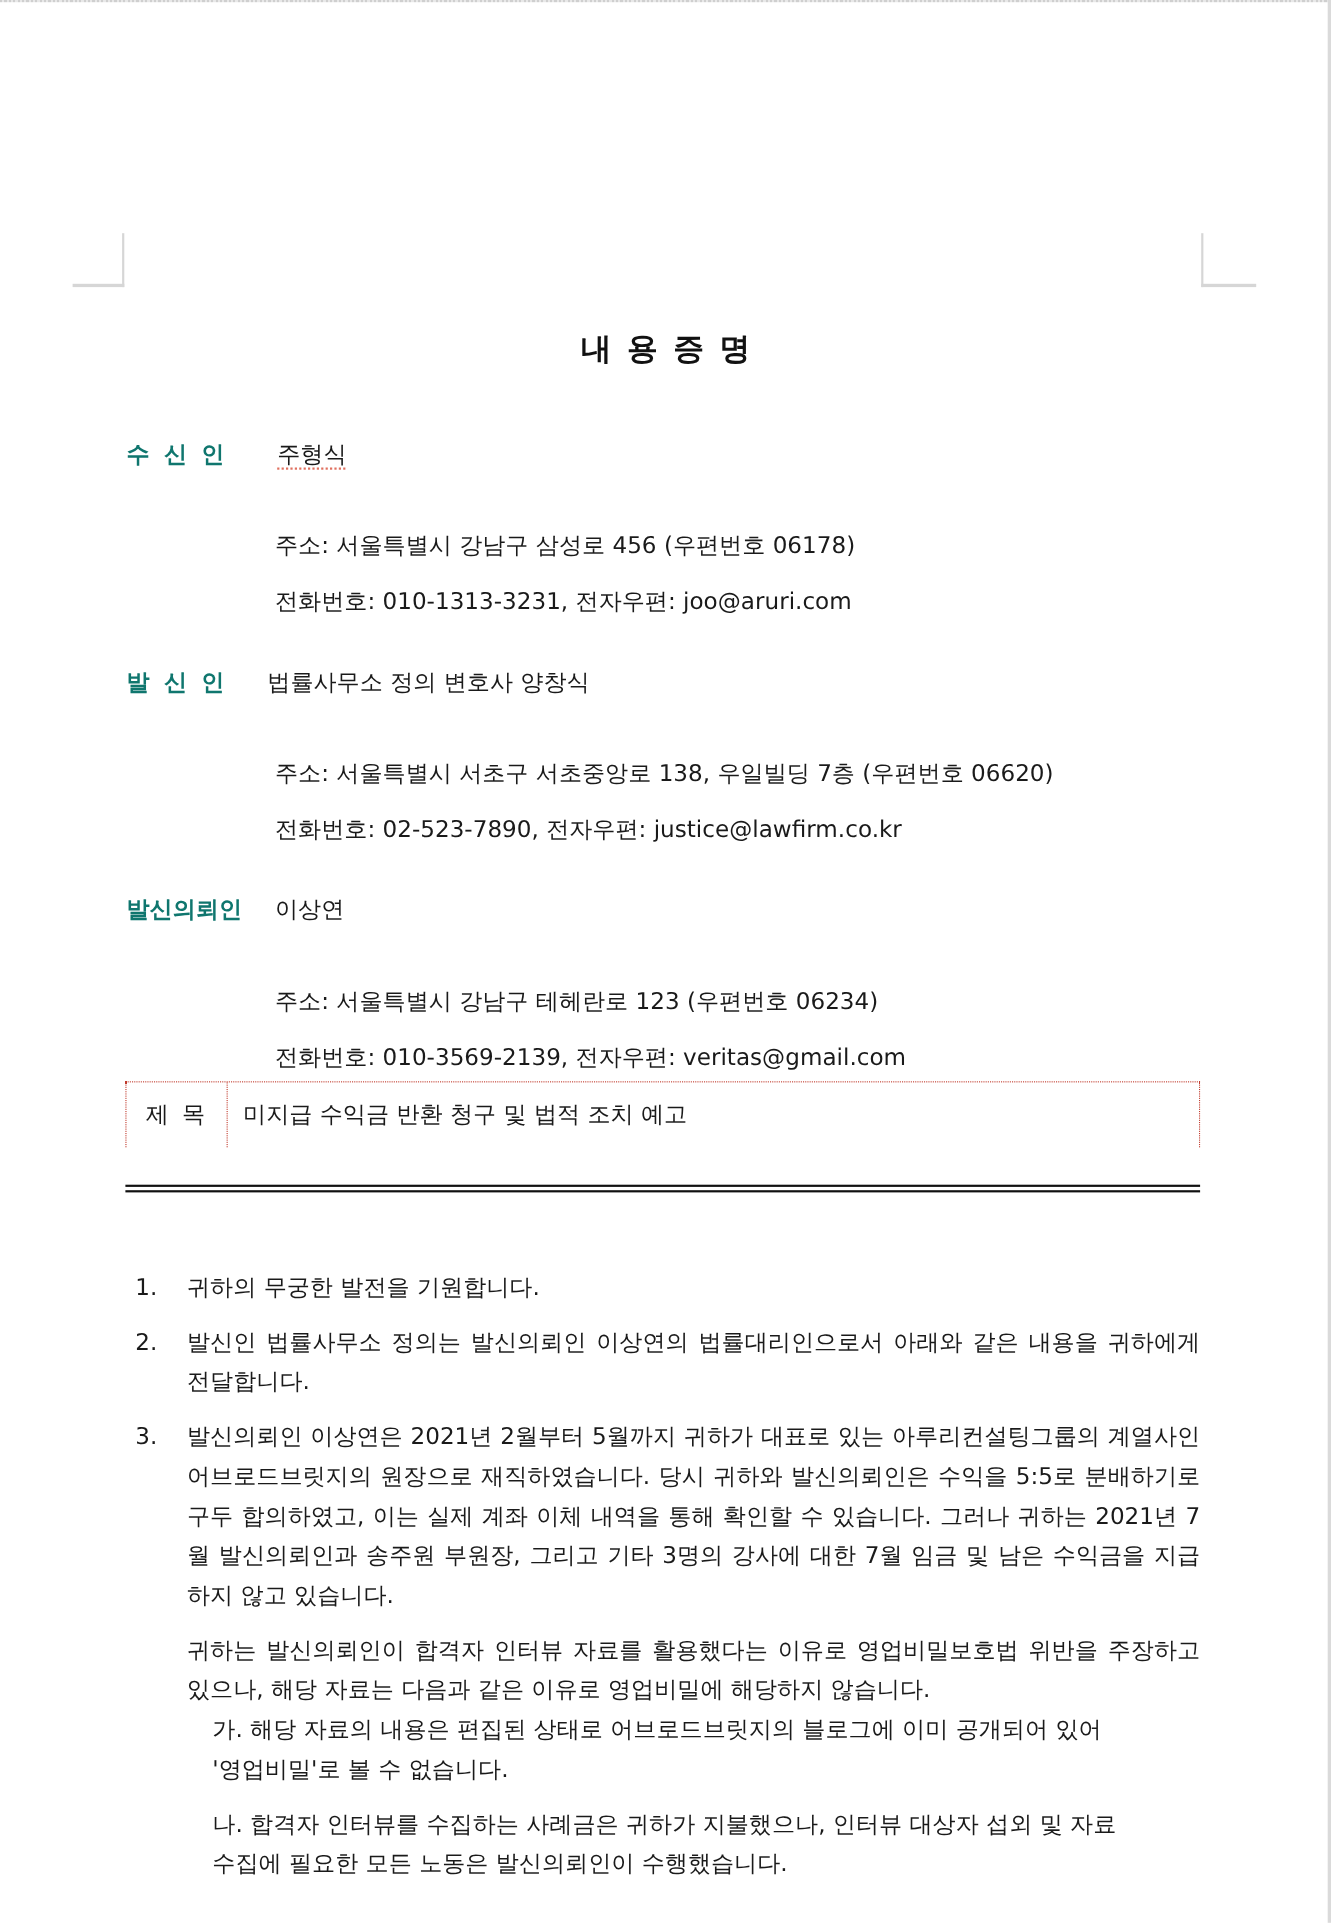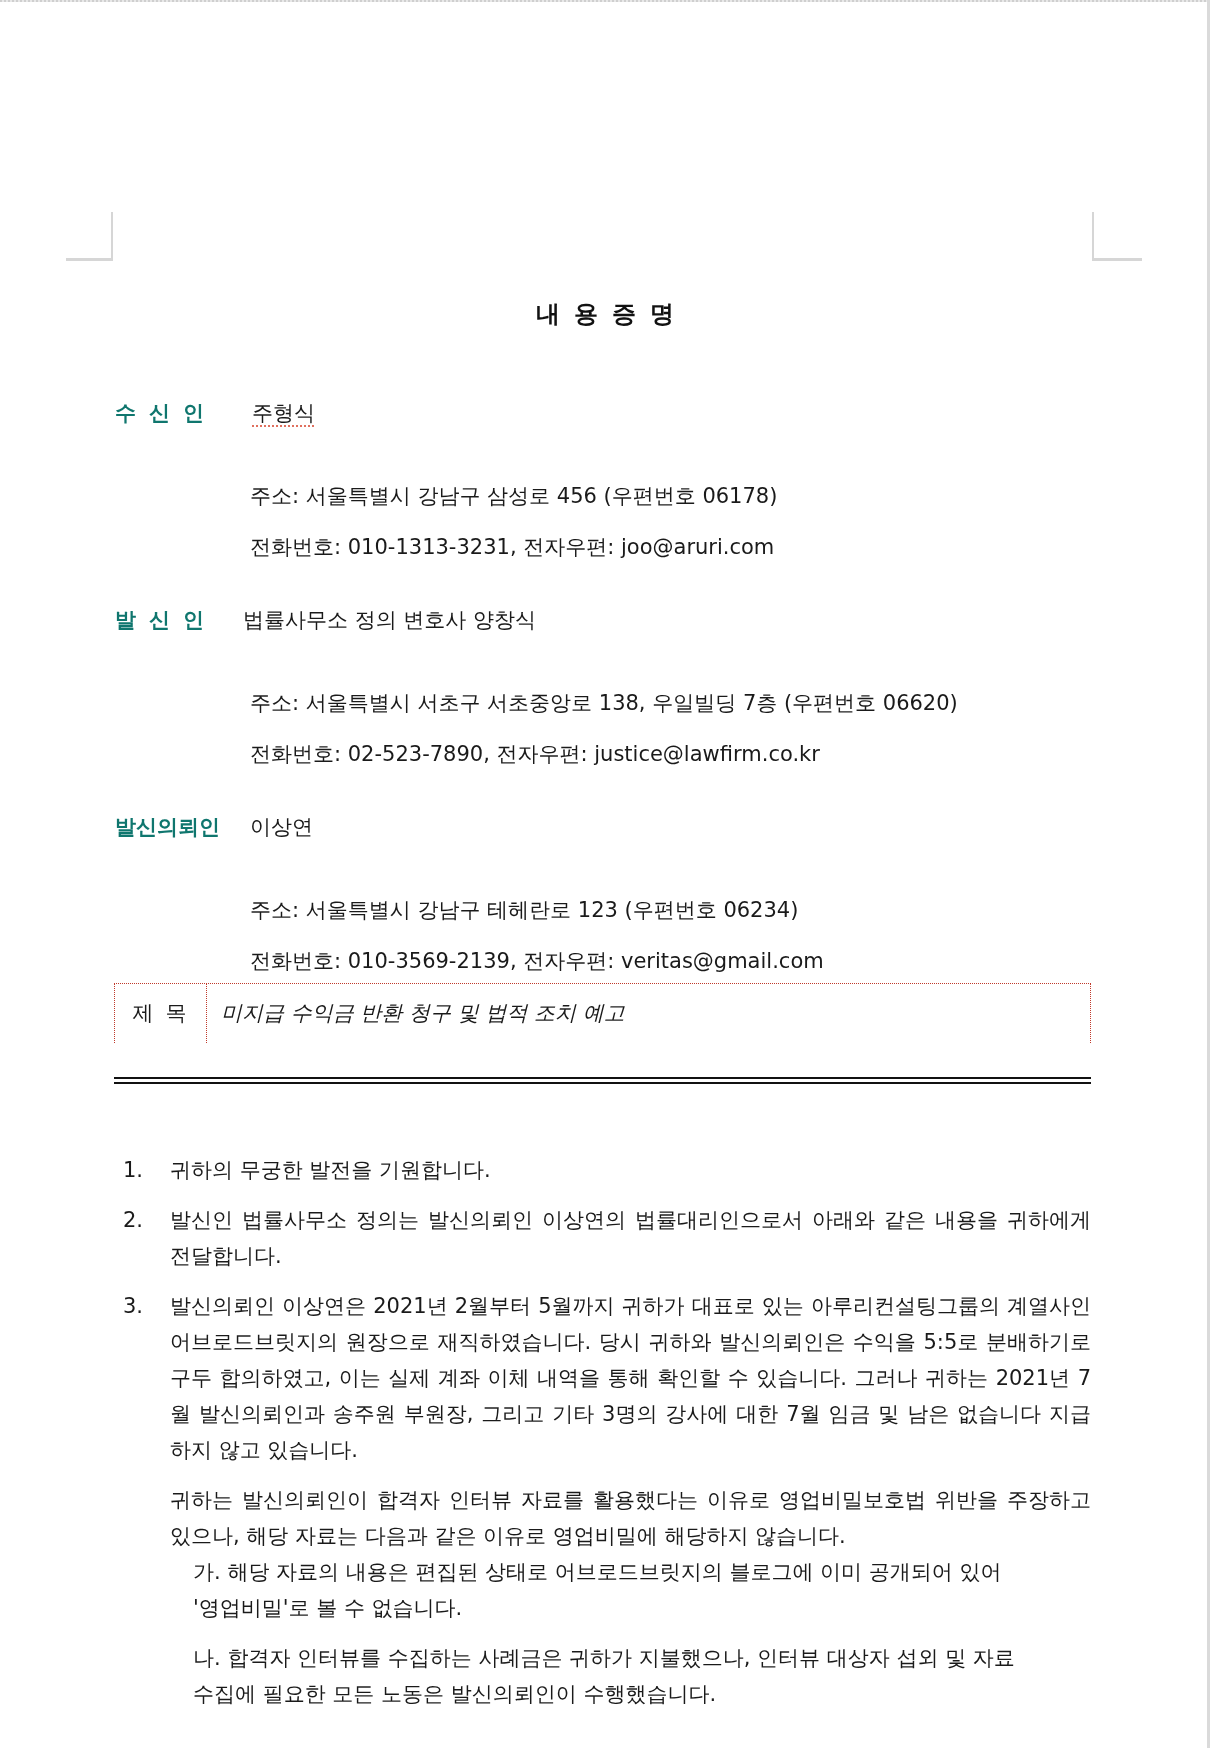--- a/index.html
+++ b/index.html
@@ -15,21 +15,21 @@
     }
     .page-right-shadow {
       position:absolute; left:1207px; top:0; width:3px; height:1748px; background:#dadada;
     }
     .corner { position:absolute; border-color:#d6d6d6; border-style:solid; }
     .corner.tl { left:66px; top:212px; width:45px; height:46px; border-width:0 2px 3px 0; }
     .corner.tr { left:1092px; top:212px; width:48px; height:46px; border-width:0 0 3px 2px; }
 
     .title {
       position:absolute; left:0; width:1210px; top:272px; text-align:center;
-      font-size:24px; font-weight:bold; letter-spacing:14px; color:#111;
+      font-size:28px; font-weight:bold; letter-spacing:14px; color:#111;
       line-height:52px; padding-left:14px; box-sizing:border-box;
     }
 
     .party { position:absolute; left:115px; width:980px; font-size:21px; }
     .party .row { position:absolute; left:0; height:30px; line-height:30px; white-space:nowrap; }
     .party .label { position:absolute; left:0; font-weight:bold; color:#0f766e; }
     .party .label.spaced { letter-spacing:13px; }
     .party .value { position:absolute; left:137px; }
     .party .sub { position:absolute; left:135px;margin-top:32px; }
 
@@ -38,21 +38,21 @@
     .subject-box {
       position:absolute; left:114px; top:983px; width:977px; height:60px;
       border:1px dotted #c0392b; border-bottom:none; box-sizing:border-box;
     }
     .subject-box .lbl {
       position:absolute; left:0; top:0; width:92px; height:59px;
       border-right:1px dotted #c0392b; box-sizing:border-box;
       font-size:21px; line-height:59px; text-align:center; letter-spacing:12px; padding-left:10px;
     }
     .subject-box .val {
-      position:absolute; left:106px; top:0; height:59px; line-height:59px; font-size:21px; white-space:nowrap;font-style:italic;
+      position:absolute; left:106px; top:0; height:59px; line-height:59px; font-size:21px; white-space:nowrap;
     }
     .subject-rule1 { position:absolute; left:114px; top:1077px; width:977px; height:2px; background:#111; }
     .subject-rule2 { position:absolute; left:114px; top:1082px; width:977px; height:2px; background:#111; }
 
     .body-list { position:absolute; left:123px; top:1152px; width:968px; font-size:21px; line-height:36px; }
     .item { position:relative; padding-left:47px; margin-bottom:14px; text-align:justify; }
     .item .num { position:absolute; left:0; top:0; }
     .para { padding-left:47px; text-align:justify; }
     .subpara { padding-left:70px; margin-bottom:14px; text-align:justify; }
     .subpara .line2 { display:block; }
@@ -117,21 +117,21 @@
   <div class="item">
     <span class="num">1.</span>
     <span>귀하의 무궁한 발전을 기원합니다.</span>
   </div>
   <div class="item">
     <span class="num">2.</span>
     <span>발신인 법률사무소 정의는 발신의뢰인 이상연의 법률대리인으로서 아래와 같은 내용을 귀하에게 전달합니다.</span>
   </div>
   <div class="item">
     <span class="num">3.</span>
-    <span>발신의뢰인 이상연은 2021년 2월부터 5월까지 귀하가 대표로 있는 아루리컨설팅그룹의 계열사인 어브로드브릿지의 원장으로 재직하였습니다. 당시 귀하와 발신의뢰인은 수익을 5:5로 분배하기로 구두 합의하였고, 이는 실제 계좌 이체 내역을 통해 확인할 수 있습니다. 그러나 귀하는 2021년 7월 발신의뢰인과 송주원 부원장, 그리고 기타 3명의 강사에 대한 7월 임금 및 남은 없습니다 지급하지 않고 있습니다.</span>
+    <span>발신의뢰인 이상연은 2021년 2월부터 5월까지 귀하가 대표로 있는 아루리컨설팅그룹의 계열사인 어브로드브릿지의 원장으로 재직하였습니다. 당시 귀하와 발신의뢰인은 수익을 5:5로 분배하기로 구두 합의하였고, 이는 실제 계좌 이체 내역을 통해 확인할 수 있습니다. 그러나 귀하는 2021년 7월 발신의뢰인과 송주원 부원장, 그리고 기타 3명의 강사에 대한 7월 임금 및 남은 수익금을 지급하지 않고 있습니다.</span>
   </div>
   <div class="para">귀하는 발신의뢰인이 합격자 인터뷰 자료를 활용했다는 이유로 영업비밀보호법 위반을 주장하고 있으나, 해당 자료는 다음과 같은 이유로 영업비밀에 해당하지 않습니다.</div>
   <div class="subpara">
     <span>가.</span>
     <span>해당 자료의 내용은 편집된 상태로 어브로드브릿지의 블로그에 이미 공개되어 있어</span>
     <span class="line2">'영업비밀'로 볼 수 없습니다.</span>
   </div>
   <div class="subpara">
     <span>나.</span>
     <span>합격자 인터뷰를 수집하는 사례금은 귀하가 지불했으나, 인터뷰 대상자 섭외 및 자료</span>

